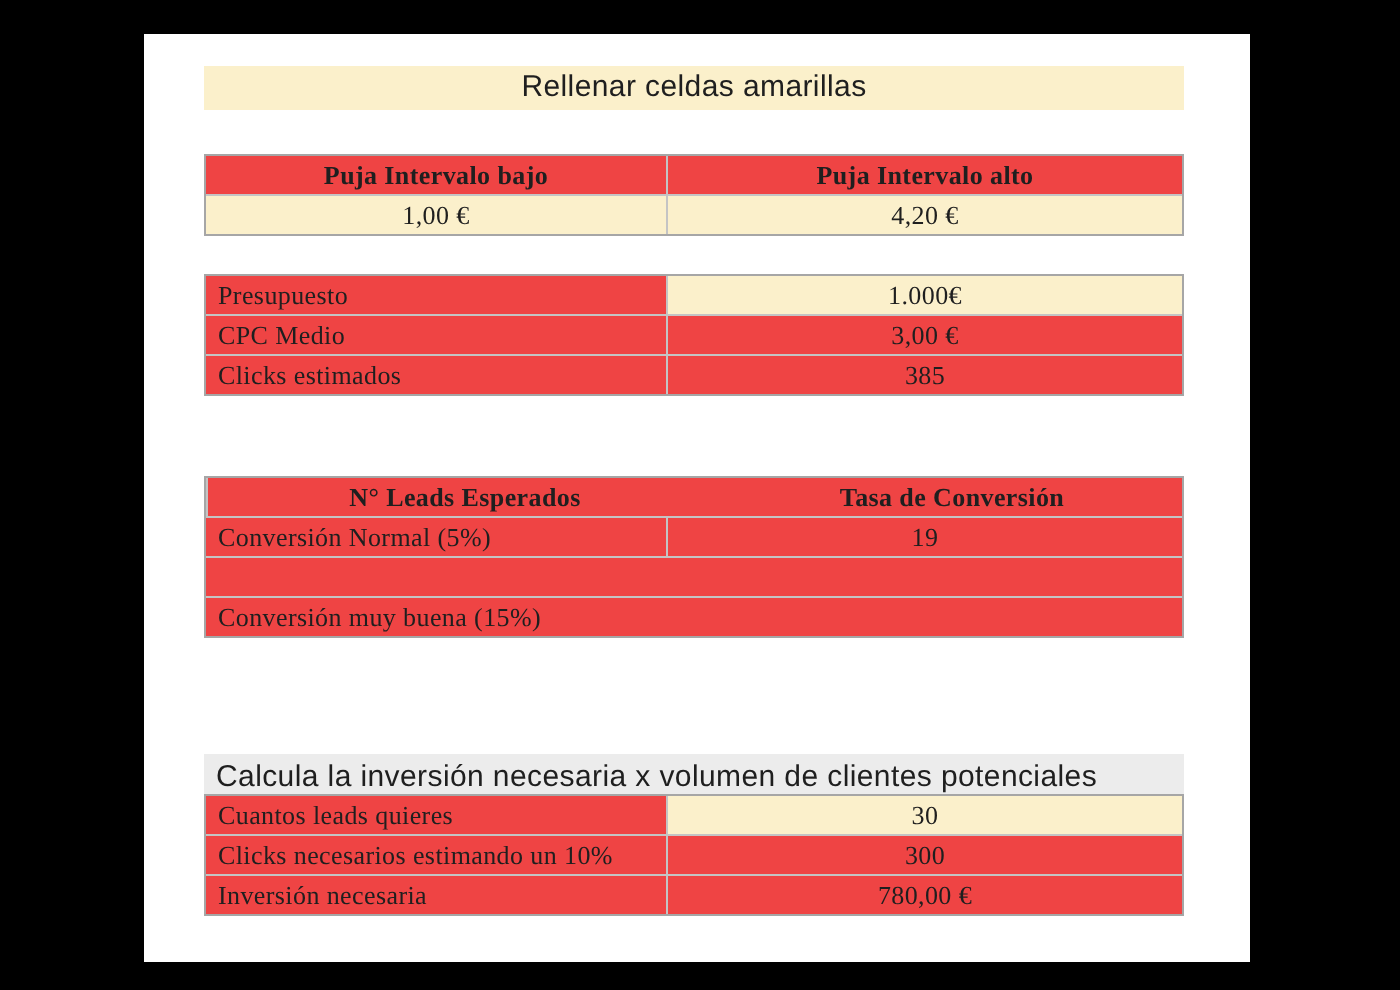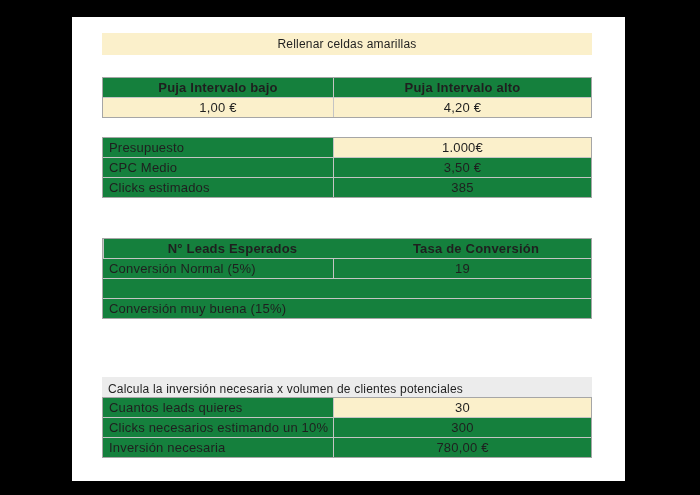--- a/index.html
+++ b/index.html
@@ -15,38 +15,39 @@
     left: 72px; top: 17px;
     width: 553px; height: 464px;
     background: #fff;
   }
   .block {
     position: absolute;
     left: 30px; width: 490px;
     box-sizing: border-box;
   }
   .banner {
-    font-size: 12px;
+    font-size: 15px;
     letter-spacing: 0.2px;
     color: var(--text);
   }
   .banner-yellow {
     top: 16px; height: 22px; line-height: 22px;
     background: var(--hl);
     text-align: center;
   }
   .banner-gray {
     top: 360px; height: 24px; line-height: 24px;
     background: var(--banner-gray);
     padding-left: 6px;
     text-align: left;
   }
   .tbl {
     border: 1px solid var(--border);
-    background: #15803d;
+    background: #ef4444;
+    font-family: Liberation Serif, serif;
   }
   .t1 { top: 60px; }
   .t2 { top: 120px; }
   .t3 { top: 221px; }
   .t4 { top: 380px; }
   .row { display: flex; height: 19px; }
   .row + .row { border-top: 1px solid var(--divider); }
   .cell {
     font-size: 13px;
     line-height: 19px;
@@ -81,21 +82,21 @@
     </div>
   </div>
 
   <div class="block tbl t2">
     <div class="row">
       <div class="cell c1 label">Presupuesto</div>
       <div class="cell c2 center hl">1.000€</div>
     </div>
     <div class="row">
       <div class="cell c1 label">CPC Medio</div>
-      <div class="cell c2 center">3,50 €</div>
+      <div class="cell c2 center">3,00 €</div>
     </div>
     <div class="row">
       <div class="cell c1 label">Clicks estimados</div>
       <div class="cell c2 center">385</div>
     </div>
   </div>
 
   <div class="block tbl t3">
     <div class="row">
       <div class="cell c2 center bold">N° Leads Esperados</div>

